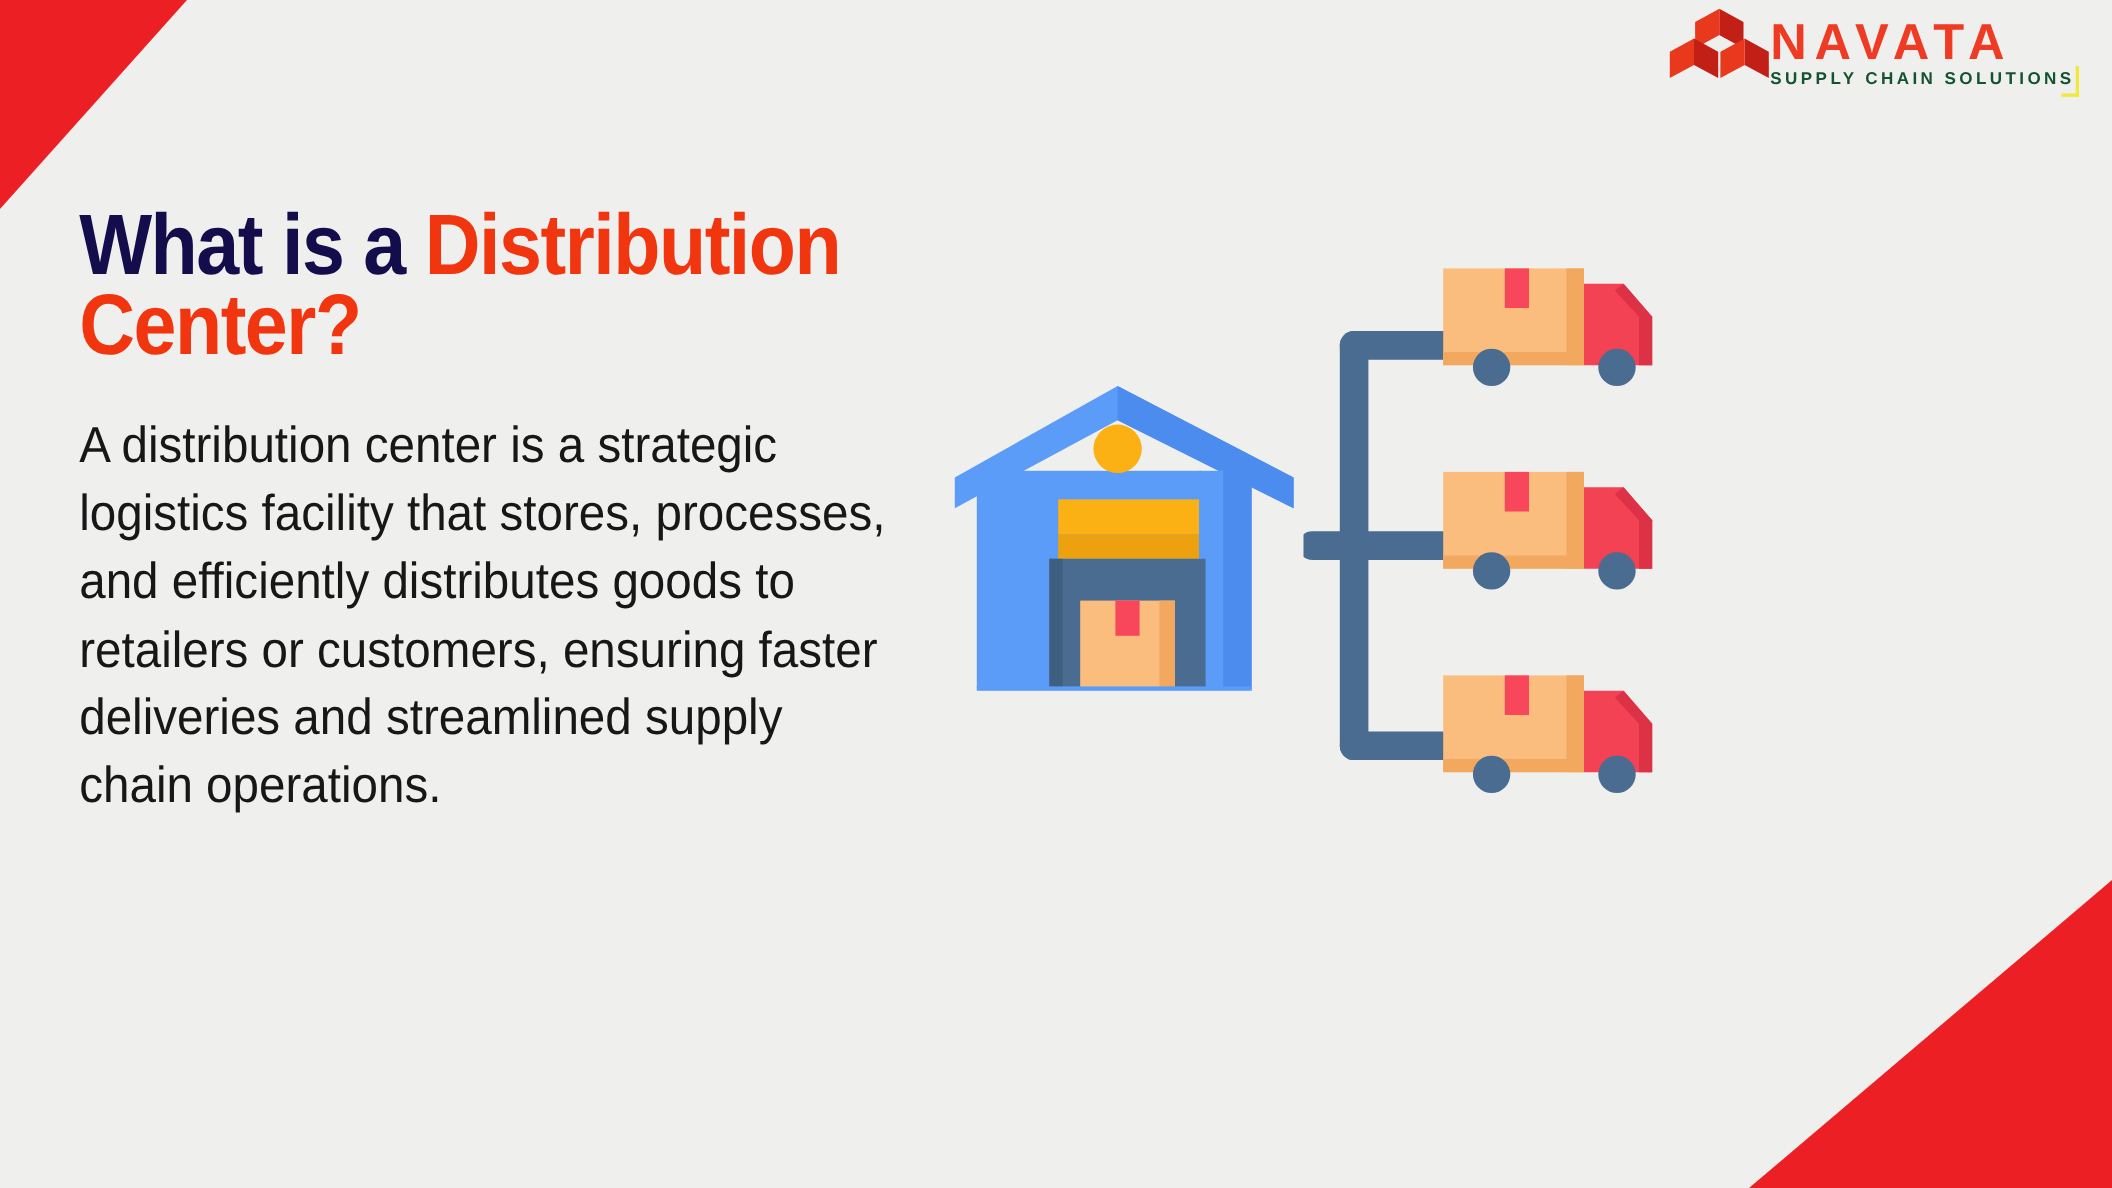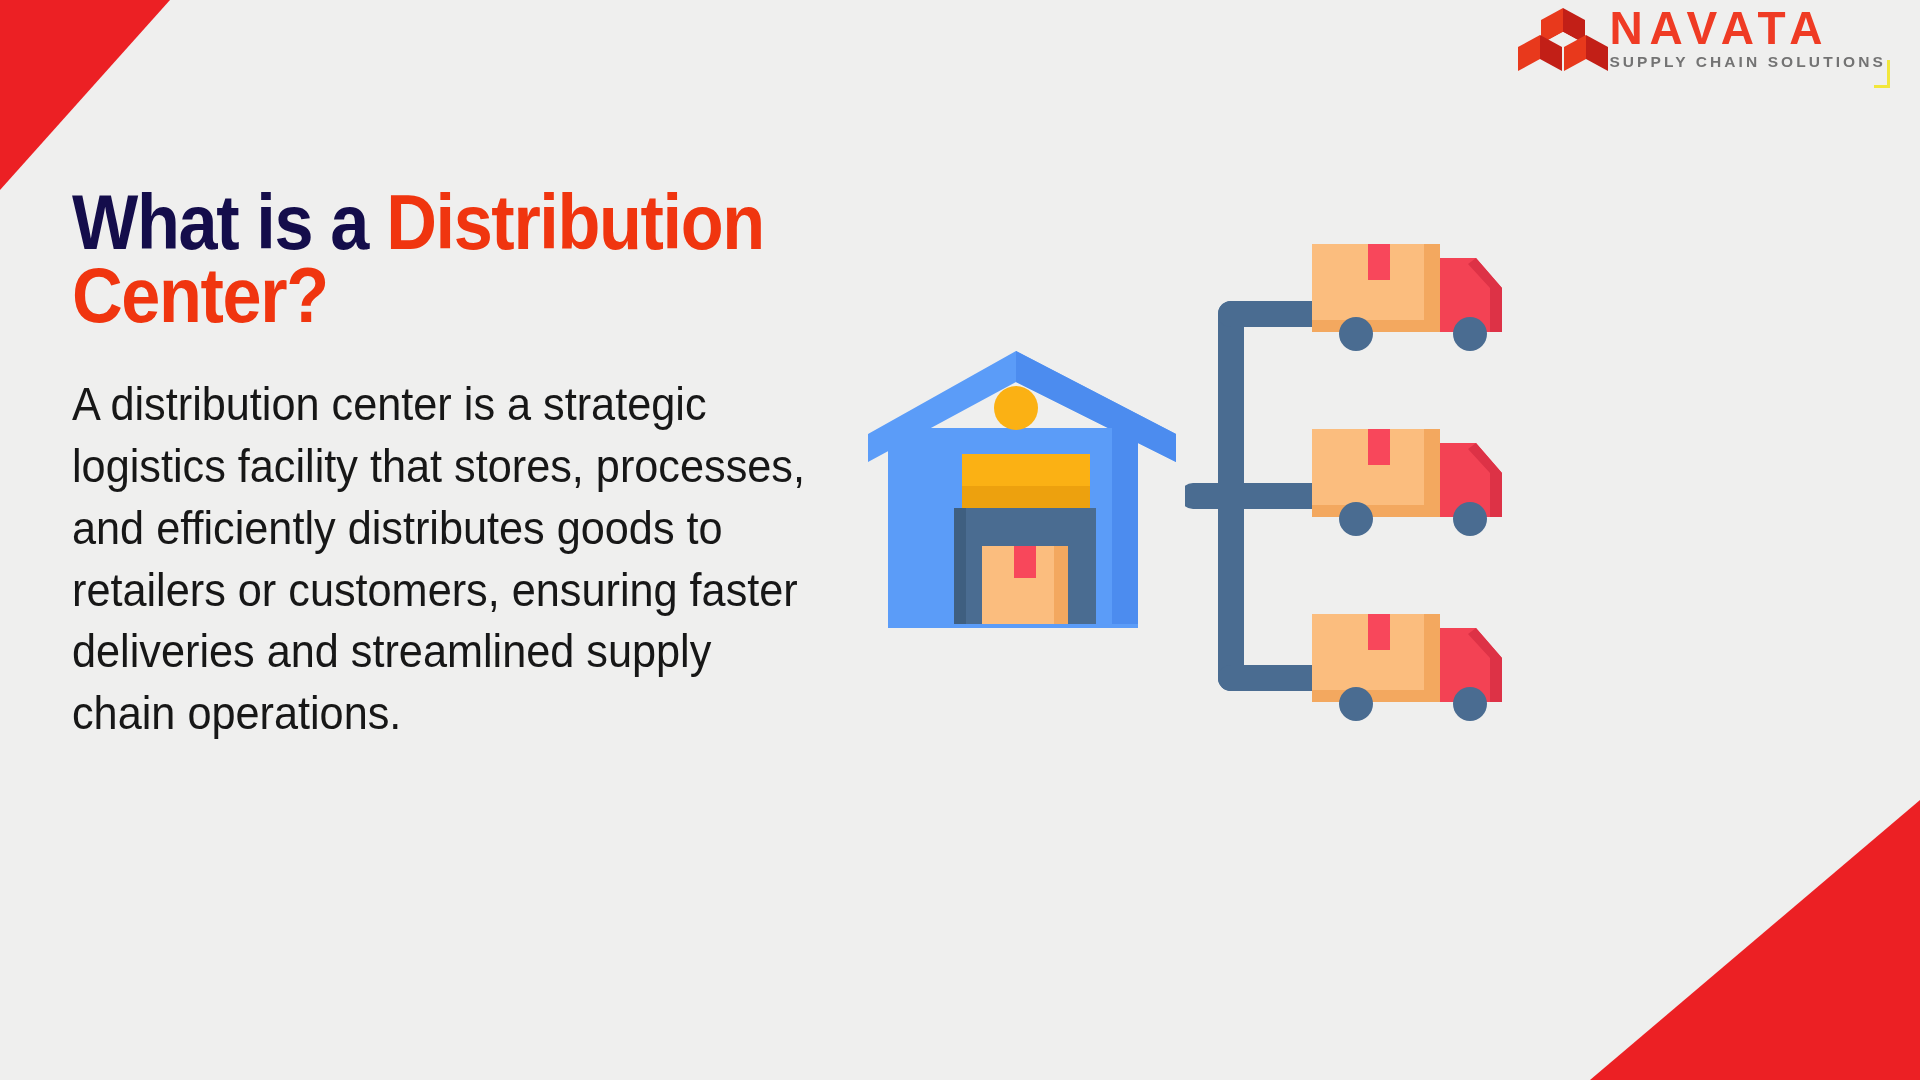--- a/index.html
+++ b/index.html
@@ -21,32 +21,32 @@
   .corner-br {
     position:absolute; bottom:0; right:0;
     width:330px; height:280px;
     background:#ec2024;
     clip-path:polygon(100% 0, 100% 100%, 0 100%);
   }
 
   
   .logo {
     position:absolute; top:6px; right:34px;
-    display:flex; align-items:flex-start; 
+    display:flex; align-items:flex-end; 
   }
   .logo-mark { position:relative; width:92px; height:76px; flex:none; }
   .logo-text { display:flex; flex-direction:column; align-items:flex-start; }
   .logo-word {
     font-size:46px; font-weight:bold; letter-spacing:7px;
     color:#ef3b24; line-height:0.98;
     font-family:"Liberation Sans", sans-serif;
   }
   .logo-sub {
     font-size:15.5px; font-weight:bold; letter-spacing:3.1px;
-    color:#737373; line-height:1.2; margin-top:2px;
+    color:#14532d; line-height:1.2; margin-top:2px;
     white-space:nowrap;
   }
   .logo-tick {
     position:absolute; right:-4px; bottom:-6px;
     width:16px; height:28px;
     border-right:3px solid #f2e73b;
     border-bottom:3px solid #f2e73b;
   }
 
   

